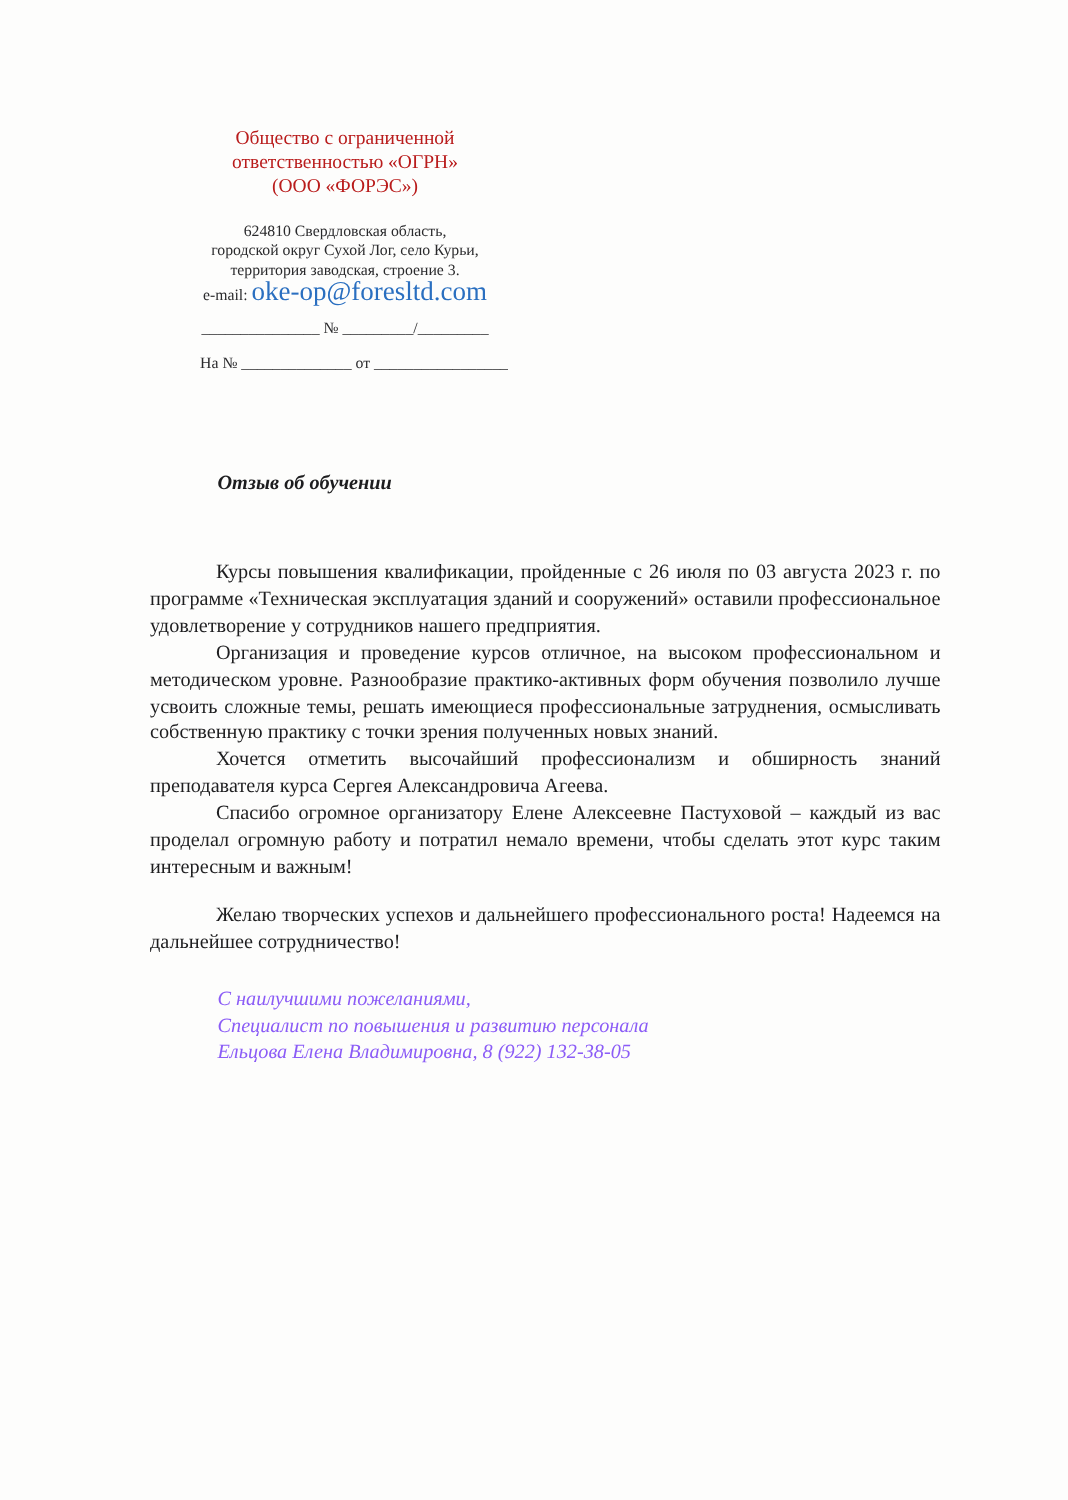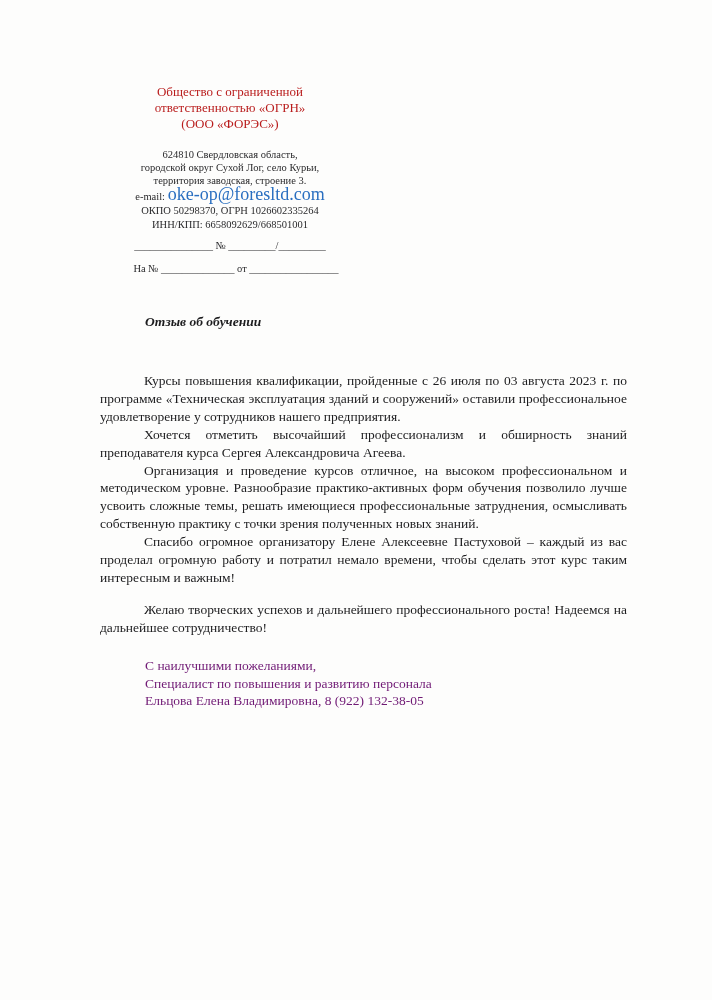--- a/index.html
+++ b/index.html
@@ -108,21 +108,22 @@
     text-indent: 44px;
   }
   .letter-body p.gap-before { margin-top: 14px; }
 
   .signature-block {
     position: absolute;
     left: 145px;
     top: 657px;
     font-size: 13.5px;
     line-height: 17.7px;
-    color: #701a75;
+    color: #8b5cf6;
+    font-style: italic;
   }
   .signature-block div { white-space: nowrap; }
 </style>
 </head>
 <body>
 
 <div class="page">
 
   <div class="letterhead">
 
@@ -136,35 +137,31 @@
       <div>624810 Свердловская область,</div>
       <div>городской округ Сухой Лог, село Курьи,</div>
       <div>территория заводская, строение 3.</div>
     </div>
 
     <div class="email-line">
       <span>e-mail:</span>
       <span class="email-link">oke-op@foresltd.com</span>
     </div>
 
-    <div class="reg-lines">
-      <div>ОКПО 50298370, ОГРН 1026602335264</div>
-      <div>ИНН/КПП: 6658092629/668501001</div>
-    </div>
 
     <div class="blank-number-line">_______________ № _________/_________</div>
     <div class="reference-line">На № ______________ от _________________</div>
   </div>
 
   <div class="letter-title">Отзыв об обучении</div>
 
   <div class="letter-body">
     <p>Курсы повышения квалификации, пройденные с 26 июля по 03 августа 2023 г. по программе «Техническая эксплуатация зданий и сооружений» оставили профессиональное удовлетворение у сотрудников нашего предприятия.</p>
+    <p>Организация и проведение курсов отличное, на высоком профессиональном и методическом уровне. Разнообразие практико-активных форм обучения позволило лучше усвоить сложные темы, решать имеющиеся профессиональные затруднения, осмысливать собственную практику с точки зрения полученных новых знаний.</p>
     <p>Хочется отметить высочайший профессионализм и обширность знаний преподавателя курса Сергея Александровича Агеева.</p>
-    <p>Организация и проведение курсов отличное, на высоком профессиональном и методическом уровне. Разнообразие практико-активных форм обучения позволило лучше усвоить сложные темы, решать имеющиеся профессиональные затруднения, осмысливать собственную практику с точки зрения полученных новых знаний.</p>
     <p>Спасибо огромное организатору Елене Алексеевне Пастуховой – каждый из вас проделал огромную работу и потратил немало времени, чтобы сделать этот курс таким интересным и важным!</p>
     <p class="gap-before">Желаю творческих успехов и дальнейшего профессионального роста! Надеемся на дальнейшее сотрудничество!</p>
   </div>
 
   <div class="signature-block">
     <div>С наилучшими пожеланиями,</div>
     <div>Специалист по повышения и развитию персонала</div>
     <div>Ельцова Елена Владимировна, 8 (922) 132-38-05</div>
   </div>
 

